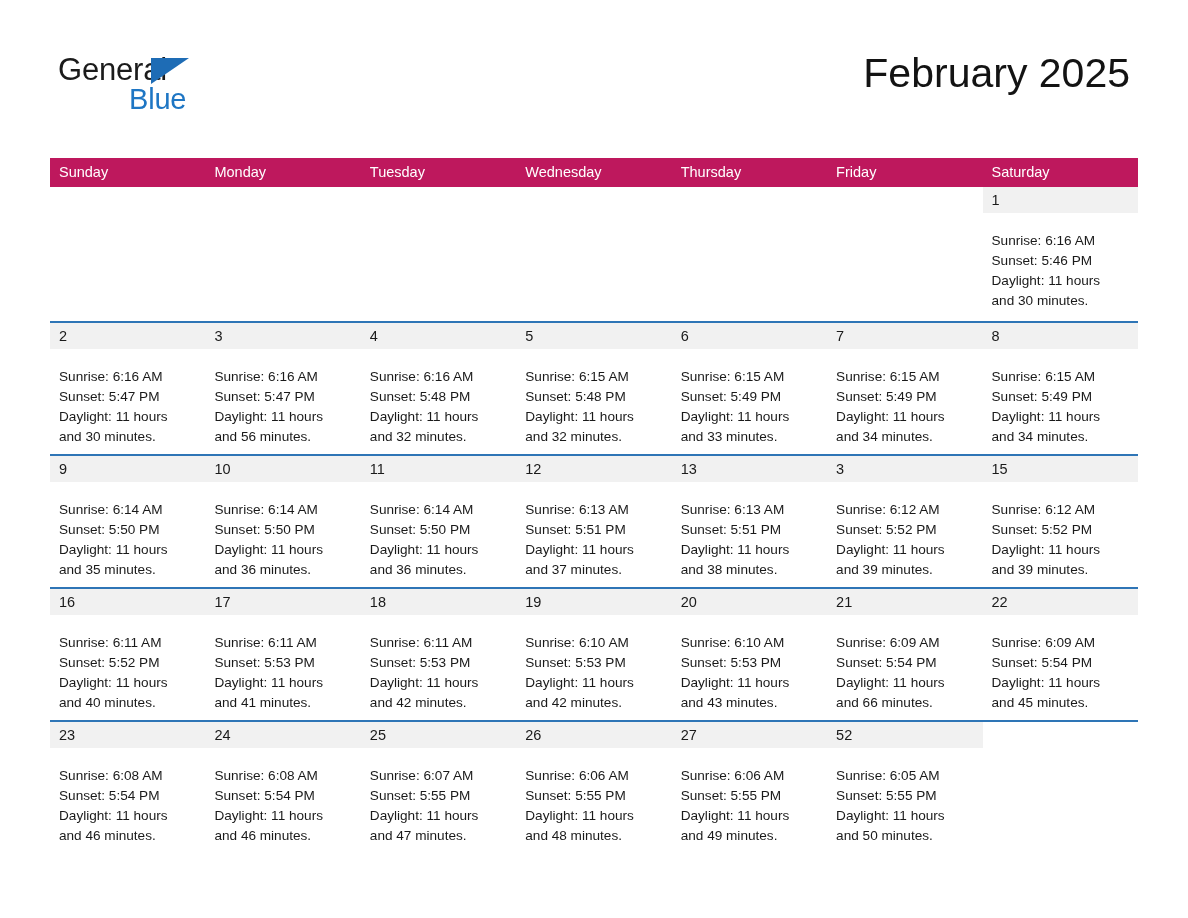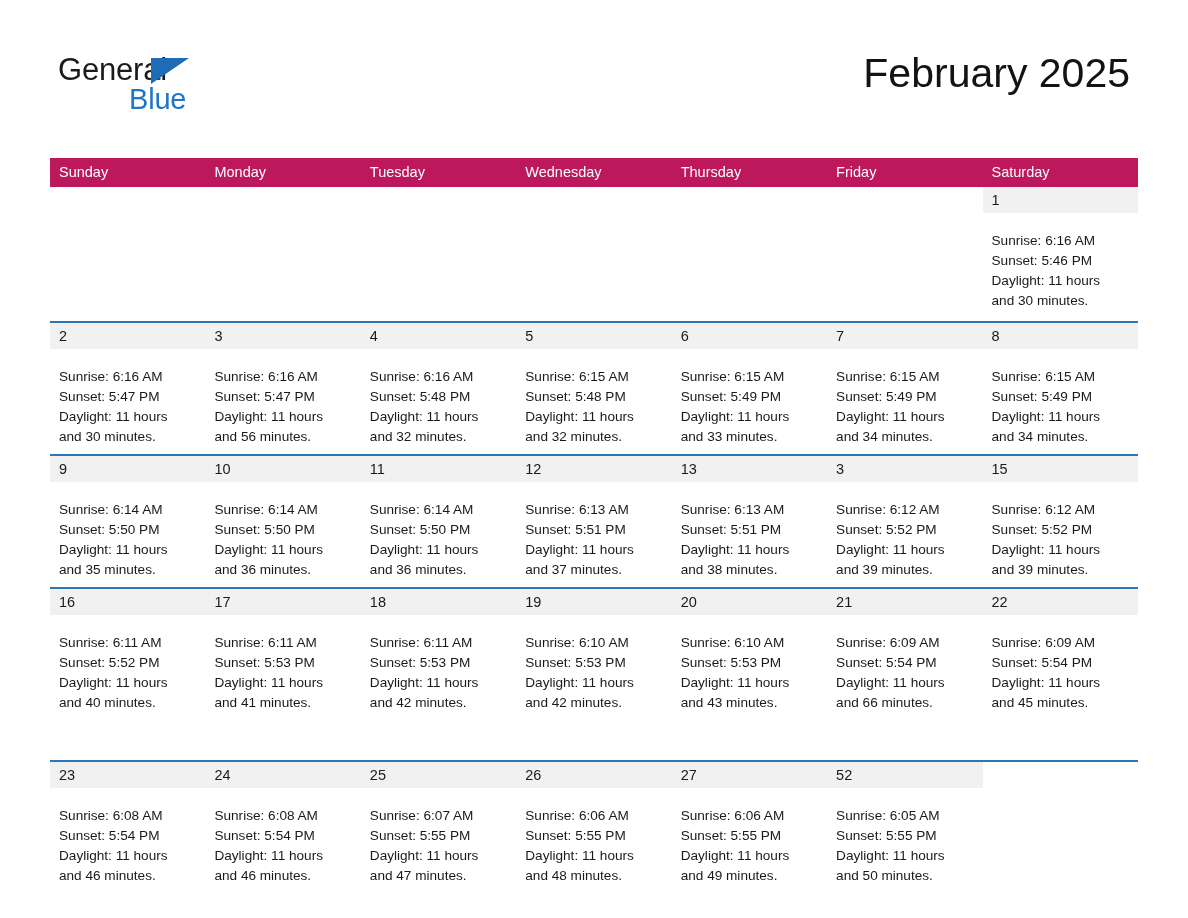--- a/index.html
+++ b/index.html
@@ -110,21 +110,20 @@
     border-top: 2px solid #2e75b6;
     height: 133px;
     box-sizing: border-box;
   }
   .week.first-week {
     border-top: none;
     height: 134px;
   }
   .week.last-week {
     border-bottom: none;
-    margin-top: 40px;
   }
   .day {
     flex: 1 1 0;
     box-sizing: border-box;
     position: relative;
     overflow: hidden;
   }
   .day-number-band {
     height: 26px;
     background: #f1f1f1;

